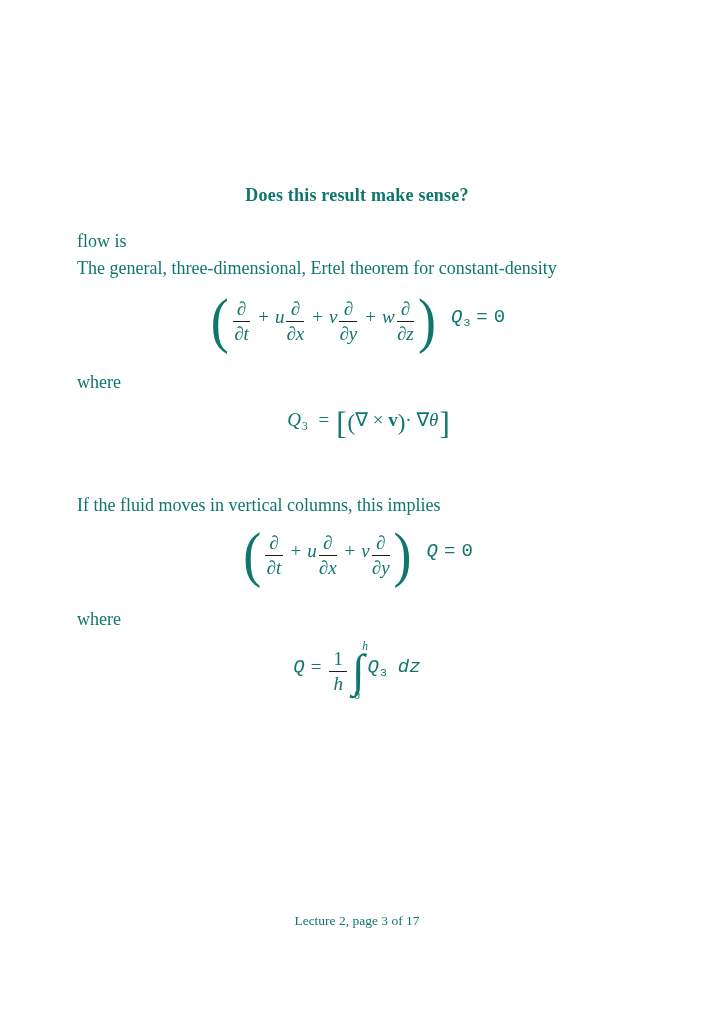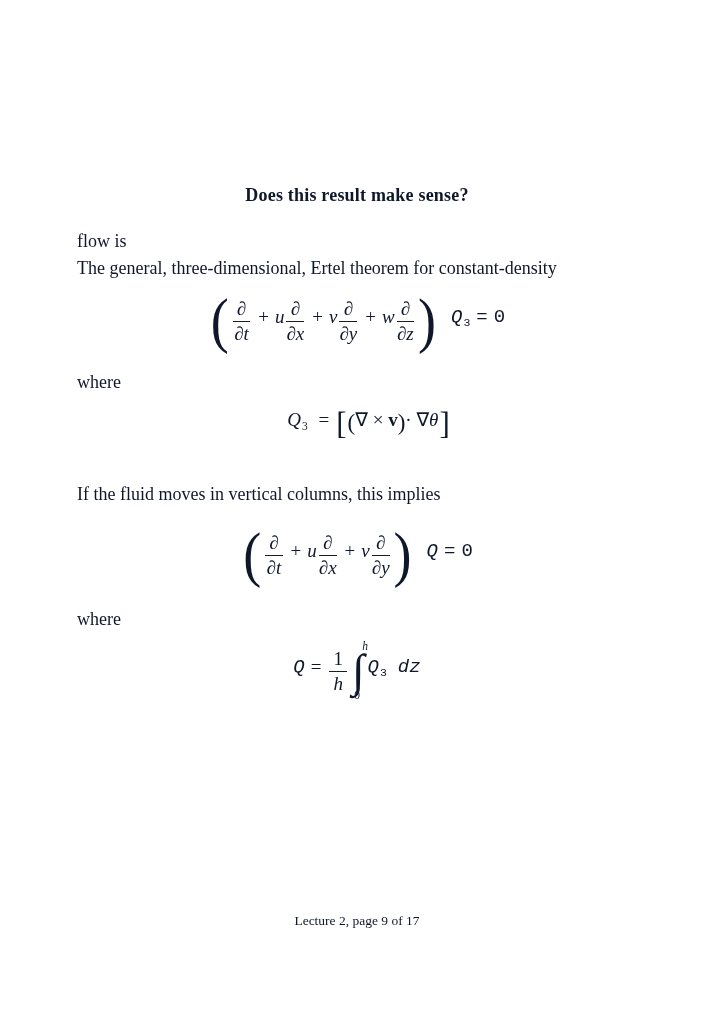--- a/index.html
+++ b/index.html
@@ -2,21 +2,21 @@
 <html><head>
 <meta charset="utf-8">
 <style>
   html, body { margin:0; padding:0; background:#e9e9e9; }
   .page {
     position:relative;
     width:714px; height:1010px;
     margin:0 auto;
     background:#ffffff;
     font-family:"Liberation Serif", serif;
-    color:#0f172a;
+    color:#0f766e;
     overflow:hidden;
   }
   .title {
     position:absolute; top:185px; left:0; width:100%;
     text-align:center; font-size:18px; font-weight:700;
     letter-spacing:0.2px;
   }
   .bodytext {
     position:absolute; left:77px; width:580px;
     font-size:18px; line-height:27px;
@@ -117,21 +117,21 @@
   <div class="bodytext" style="top:369px;">where</div>
 
   <div class="eqline" style="top:402px;">
     <span class="it">Q</span><span class="sub">3</span>
     <span class="op">=</span><span class="bigb">[</span><span class="medp">(</span><span>∇</span>
     <span>×</span>
     <span class="bv">v</span><span class="medp">)</span><span>·</span>
     <span>∇</span><span class="it">θ</span><span class="bigb">]</span>
   </div>
 
-  <div class="bodytext" style="top:481px;">If the fluid moves in vertical columns, this implies</div>
+  <div class="bodytext" style="top:492px;">If the fluid moves in vertical columns, this implies</div>
 
   <div class="eqrow" style="top:524px; height:62px;">
     <span class="bigp">(</span>
 
     <span class="frac">
       <span class="fnum it">∂</span>
       <span class="fden it">∂t</span>
     </span>
 
     <span class="op bl">+</span>
@@ -174,15 +174,15 @@
       <span class="int-lower">0</span>
     </span>
 
     <span class="atom bl"><span class="it">Q</span><span class="sub">3</span></span>
 
     <span class="eqgap2"></span>
 
     <span class="atom bl it">dz</span>
   </div>
 
-  <div class="footer">Lecture 2, page 9 of 17</div>
+  <div class="footer">Lecture 2, page 3 of 17</div>
 
 </div>
 
 </body></html>

